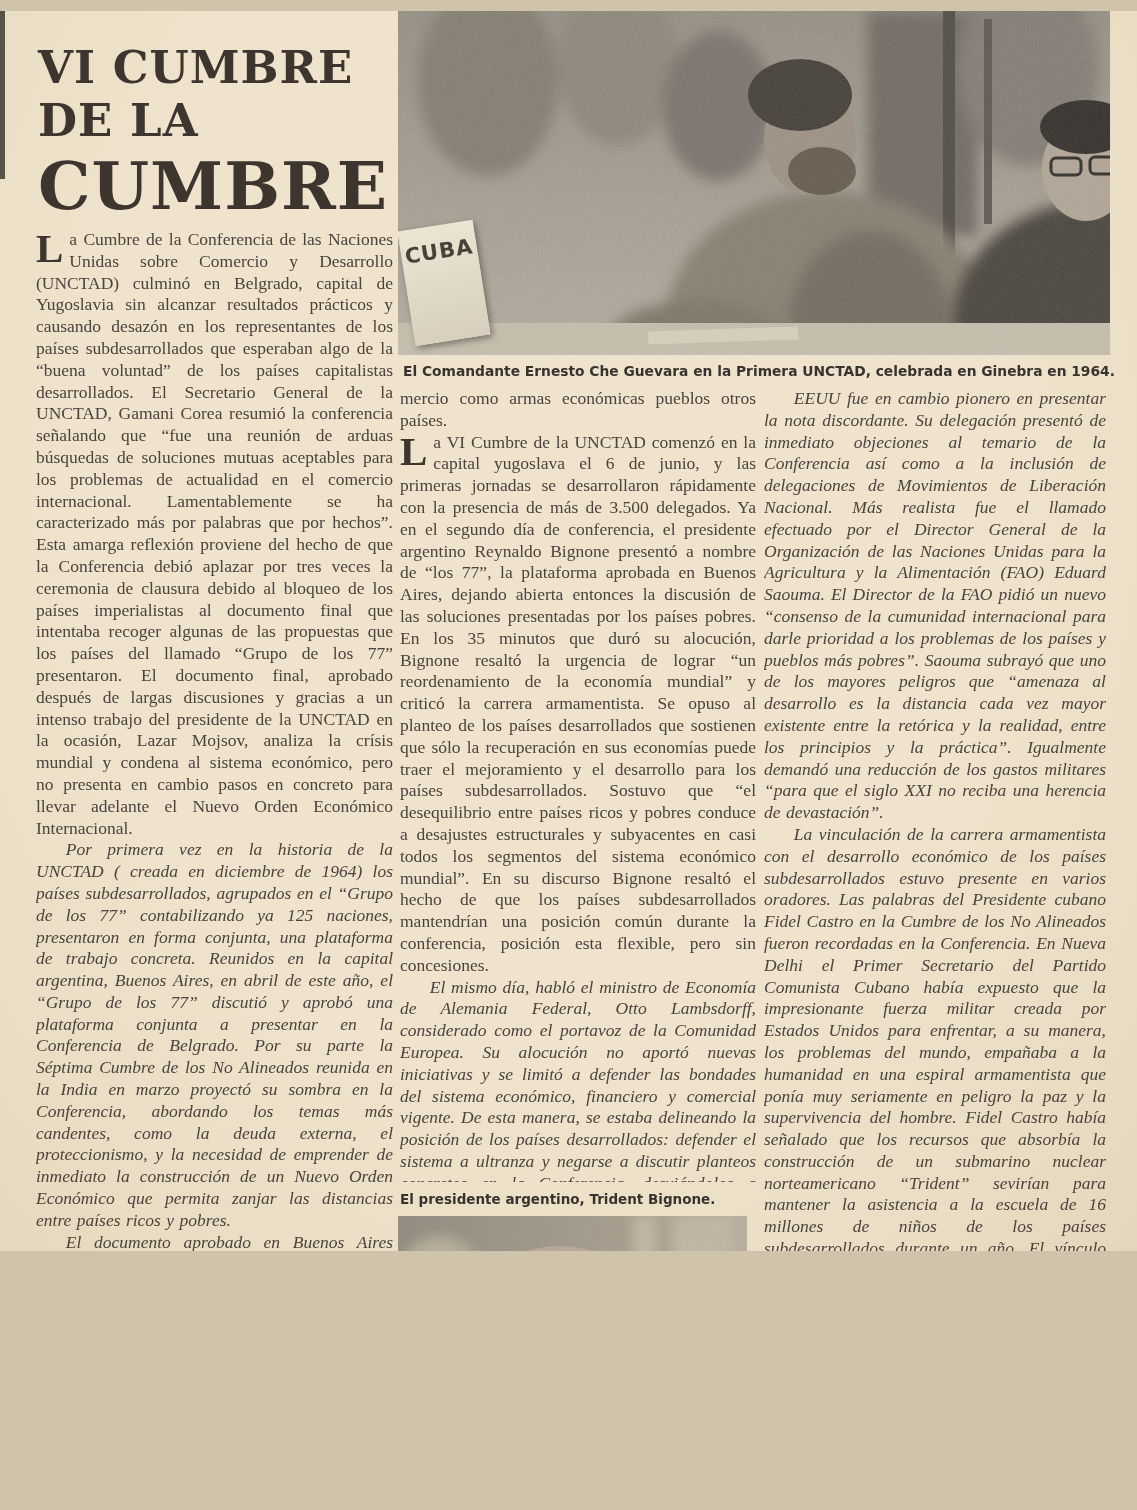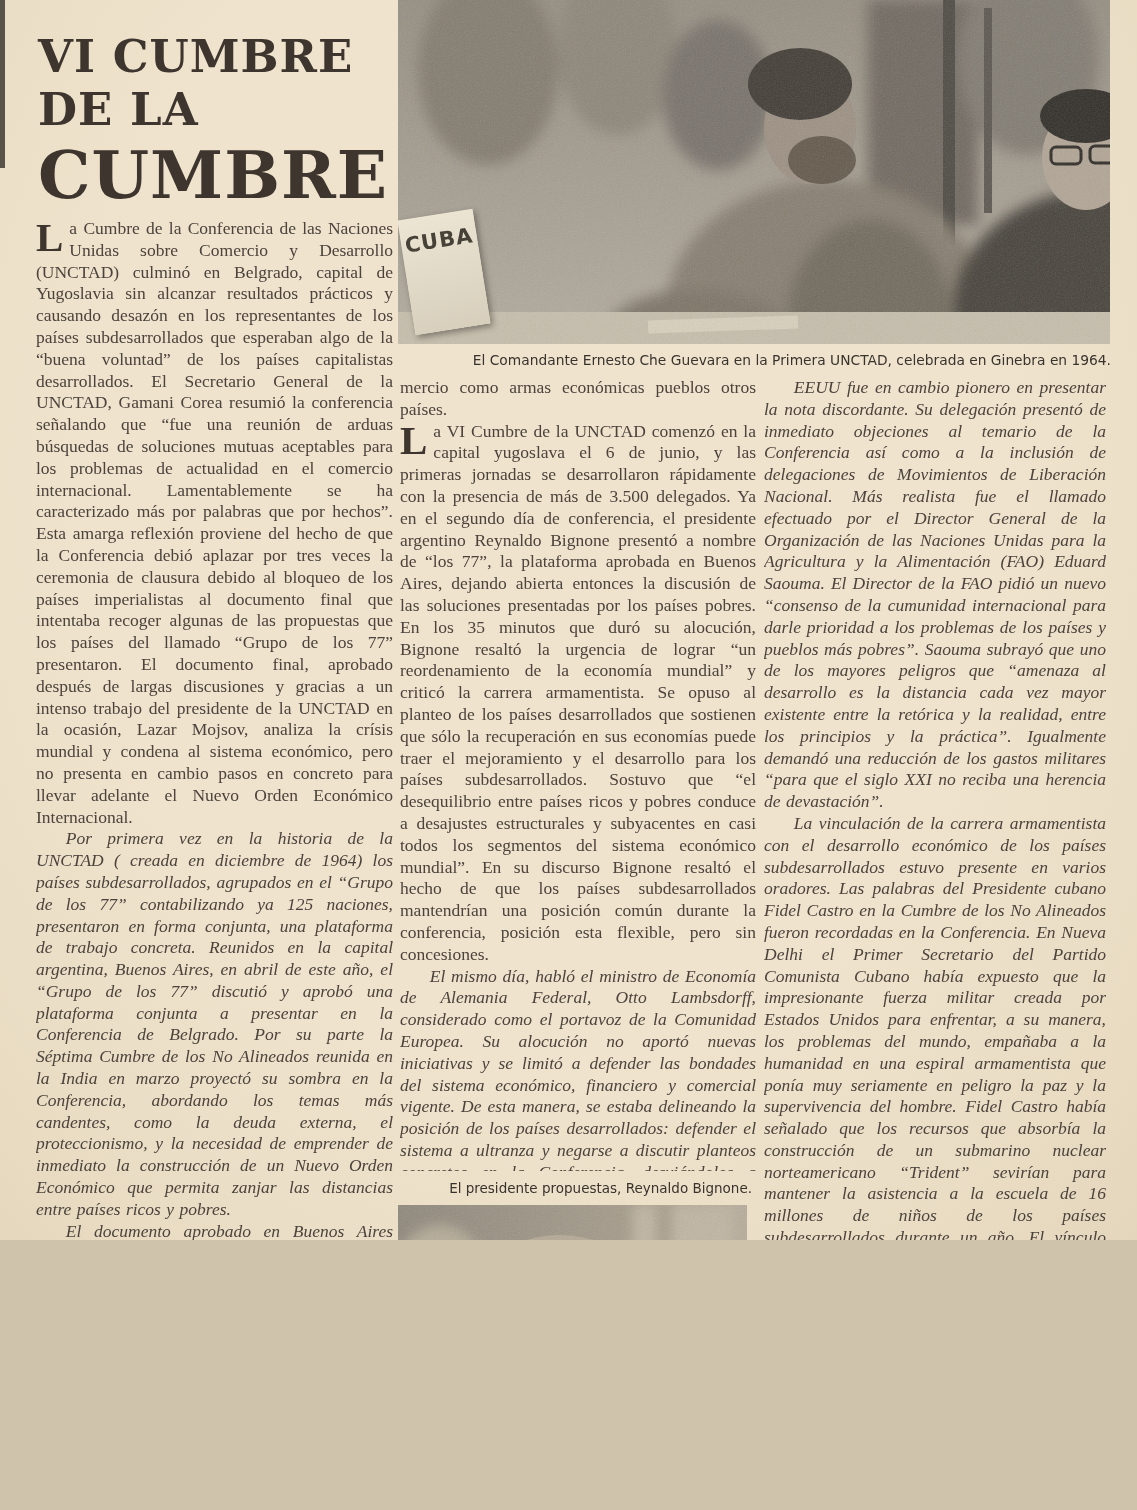--- a/index.html
+++ b/index.html
@@ -1,17 +1,17 @@
 <!DOCTYPE html>
 <html><head>
 <meta charset="utf-8">
 <style>
   html,body { margin:0; padding:0; background:#cfc3ac; }
   .page {
-    position:relative; width:1137px; height:1240px; margin:0 auto;
+    position:relative; width:1137px; height:1240px; margin:11px auto;
     background: radial-gradient(ellipse at 48% 38%, #efe3cd 55%, #e9dcc3 85%, #e4d6bc 100%);
     overflow:hidden;
     font-family:"Liberation Serif", serif;
   }
   .edge-mark { position:absolute; left:0; top:0; width:5px; height:168px; background:#34312b; opacity:.8; }
 
   
   .masthead { position:absolute; left:38px; top:30px; color:#3d352e;
     font-family:"DejaVu Serif", serif; font-weight:bold; }
   .masthead .t12 { font-size:45px; line-height:53px; letter-spacing:1px; }
@@ -34,22 +34,22 @@
   .photo-top    { left:398px; top:0;      width:712px; height:344px; }
   .photo-bottom { left:398px; top:1205px; width:349px; height:305px; }
   .placard { position:absolute; left:8px; top:214px; width:76px; height:116px;
     background:linear-gradient(175deg,#ece5d3,#d7cfbc); transform:rotate(-9deg);
     box-shadow:2px 3px 6px rgba(40,36,30,.45);
     display:flex; justify-content:center; align-items:flex-start; padding-top:14px; box-sizing:border-box;
     font-family:"DejaVu Sans", sans-serif; font-weight:bold; font-size:21px;
     letter-spacing:1px; color:#474238; }
 
   
-  .caption { position:absolute; font-family:"DejaVu Sans", sans-serif; font-weight:normal;
-    color:#39332d; white-space:nowrap;text-align:right; }
+  .caption { position:absolute; font-family:"DejaVu Sans", sans-serif; font-weight:bold;
+    color:#39332d; white-space:nowrap; }
   .caption-top    { left:403px; top:352px; width:708px; font-size:13.8px; }
   .caption-bottom { left:400px; top:1180px; width:352px; font-size:13.5px; }
 
   
   .footer-left  { position:absolute; left:30px;  top:1478px; font-weight:normal;
     font-size:19px; color:#41382d; letter-spacing:.4px; font-family:"Liberation Serif", serif; }
   .footer-right { position:absolute; right:36px; top:1476px; font-weight:bold;
     font-size:20px; color:#3c352d; letter-spacing:2.5px; font-family:"Liberation Serif", serif; }
 </style>
 </head>
@@ -126,21 +126,21 @@
     <p><span class="dropcap">L</span><span>a VI Cumbre de la UNCTAD comenzó en la capital yugoslava el 6 de junio, y las primeras jornadas se desarrollaron rápidamente con la presencia de más de 3.500 delegados. Ya en el segundo día de conferencia, el presidente argentino Reynaldo Bignone presentó a nombre de “los 77”, la plataforma aprobada en Buenos Aires, dejando abierta entonces la discusión de las soluciones presentadas por los países pobres. En los 35 minutos que duró su alocución, Bignone resaltó la urgencia de lograr “un reordenamiento de la economía mundial” y criticó la carrera armamentista. Se opuso al planteo de los países desarrollados que sostienen que sólo la recuperación en sus economías puede traer el mejoramiento y el desarrollo para los países subdesarrollados. Sostuvo que “el desequilibrio entre países ricos y pobres conduce a desajustes estructurales y subyacentes en casi todos los segmentos del sistema económico mundial”. En su discurso Bignone resaltó el hecho de que los países subdesarrollados mantendrían una posición común durante la conferencia, posición esta flexible, pero sin concesiones.</span></p>
     <p class="ind">El mismo día, habló el ministro de Economía de Alemania Federal, Otto Lambsdorff, considerado como el portavoz de la Comunidad Europea. Su alocución no aportó nuevas iniciativas y se limitó a defender las bondades del sistema económico, financiero y comercial vigente. De esta manera, se estaba delineando la posición de los países desarrollados: defender el sistema a ultranza y negarse a discutir planteos concretos en la Conferencia, desviándolos a organismos especializados donde mantienen un férreo control.</p>
   </div>
 
   <div class="col col3">
     <p class="ind">EEUU fue en cambio pionero en presentar la nota discordante. Su delegación presentó de inmediato objeciones al temario de la Conferencia así como a la inclusión de delegaciones de Movimientos de Liberación Nacional. Más realista fue el llamado efectuado por el Director General de la Organización de las Naciones Unidas para la Agricultura y la Alimentación (FAO) Eduard Saouma. El Director de la FAO pidió un nuevo “consenso de la cumunidad internacional para darle prioridad a los problemas de los países y pueblos más pobres”. Saouma subrayó que uno de los mayores peligros que “amenaza al desarrollo es la distancia cada vez mayor existente entre la retórica y la realidad, entre los principios y la práctica”. Igualmente demandó una reducción de los gastos militares “para que el siglo XXI no reciba una herencia de devastación”.</p>
     <p class="ind">La vinculación de la carrera armamentista con el desarrollo económico de los países subdesarrollados estuvo presente en varios oradores. Las palabras del Presidente cubano Fidel Castro en la Cumbre de los No Alineados fueron recordadas en la Conferencia. En Nueva Delhi el Primer Secretario del Partido Comunista Cubano había expuesto que la impresionante fuerza militar creada por Estados Unidos para enfrentar, a su manera, los problemas del mundo, empañaba a la humanidad en una espiral armamentista que ponía muy seriamente en peligro la paz y la supervivencia del hombre. Fidel Castro había señalado que los recursos que absorbía la construcción de un submarino nuclear norteamericano “Trident” sevirían para mantener la asistencia a la escuela de 16 millones de niños de los países subdesarrollados durante un año.  El vínculo existente entre la seguridad, el desarrollo y el desarme fue también apuntado por  el subsecretario general del Comité de Desarme de la ONU Jan Marteson quién solicitó el urgente congelamiento de la carrera armamentista. Días más tarde, en la segunda parte de la Conferencia, el primer ministro sueco se refirió asimismo a la influencia negativa de la carrera armamentista y, recordó que el mundo gasta 20 veces más en armamentos que en asistencia para el desarrollo. “Lo que representa —dijo— un millón 300 mil dólares por minuto, mientras que en ese mismo lap’so mueren 30 niños en el planeta por falta de atención o alimentos”.</p>
 
   </div>
 
-  <div class="caption caption-bottom">El presidente propuestas, Reynaldo Bignone.</div>
+  <div class="caption caption-bottom">El presidente argentino, Trident Bignone.</div>
 
   <figure class="photo photo-bottom" style="margin:0">
     <svg width="349" height="305" viewBox="0 0 349 305">
       <defs>
         <linearGradient id="bg2" x1="0" y1="0" x2="1" y2="0">
           <stop offset="0" stop-color="#8f887b"></stop>
             <stop offset="0.65" stop-color="#a59b8a"></stop>
             <stop offset="1" stop-color="#b7ad9c"></stop>
         </linearGradient>
         <filter id="soft2">

